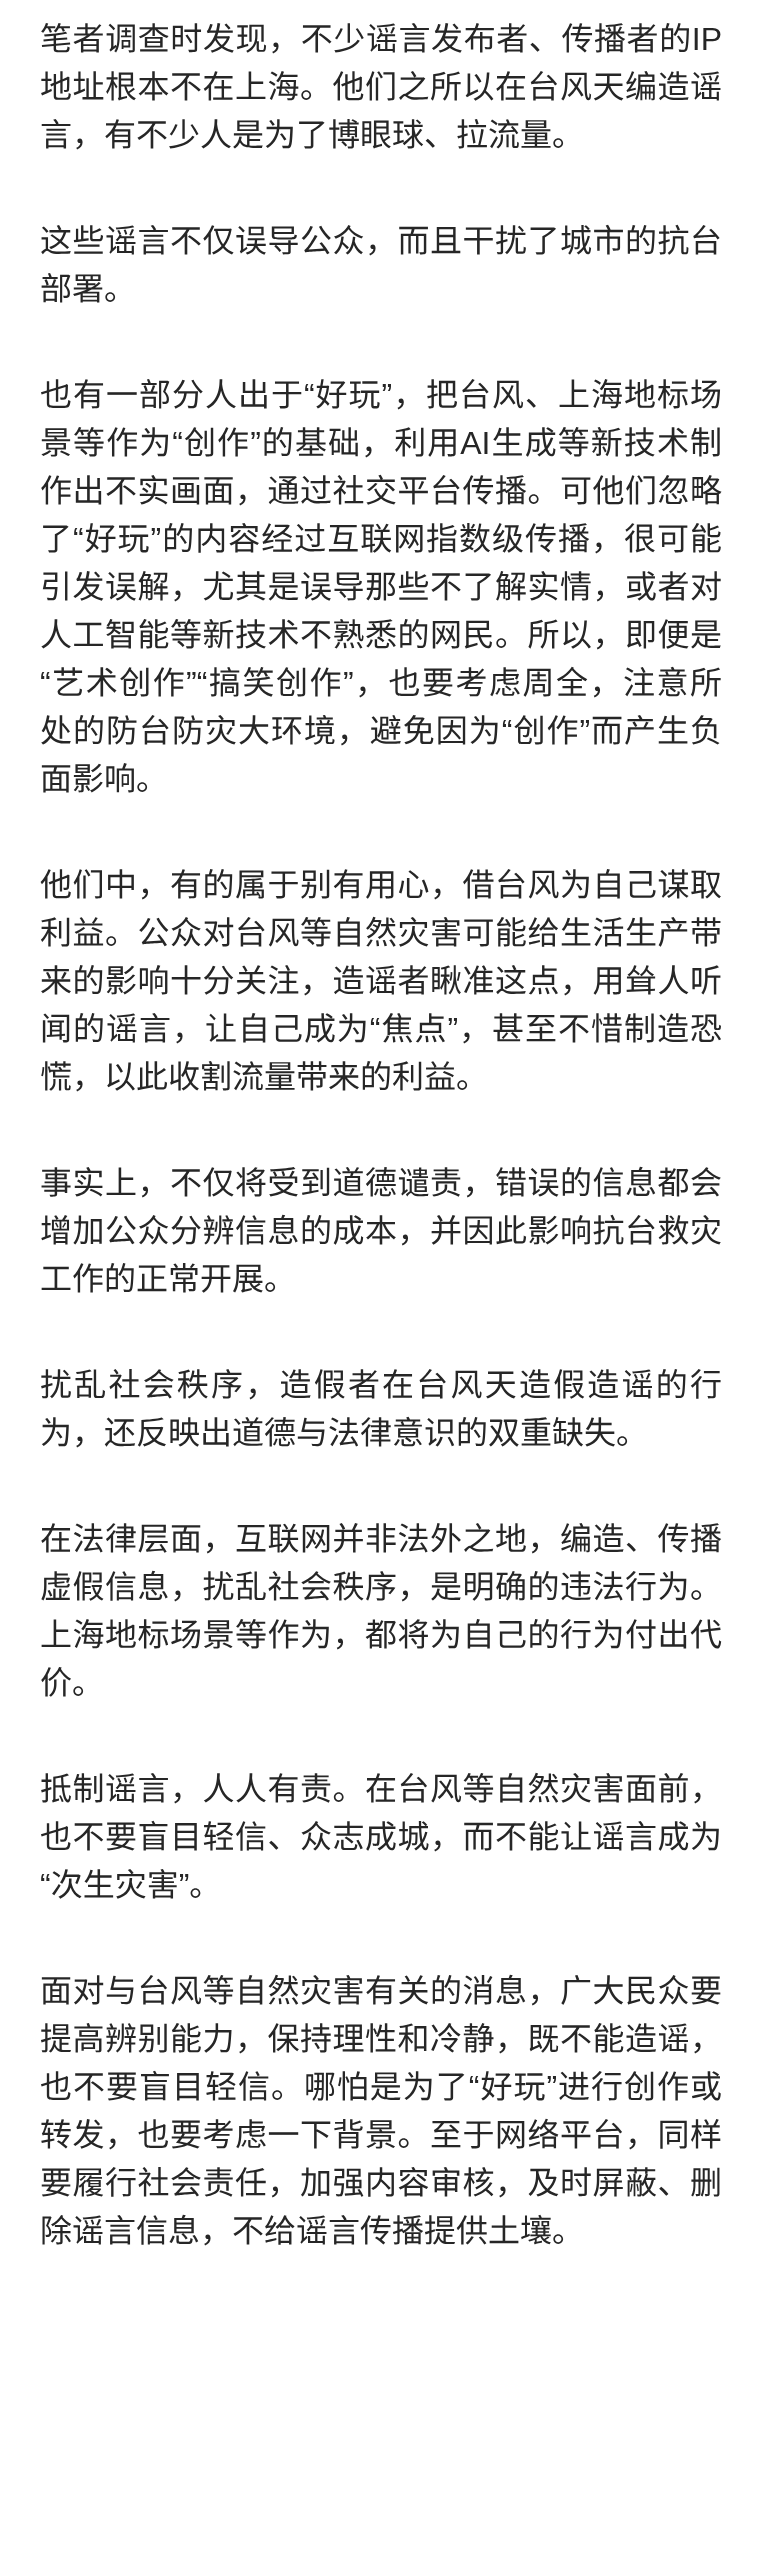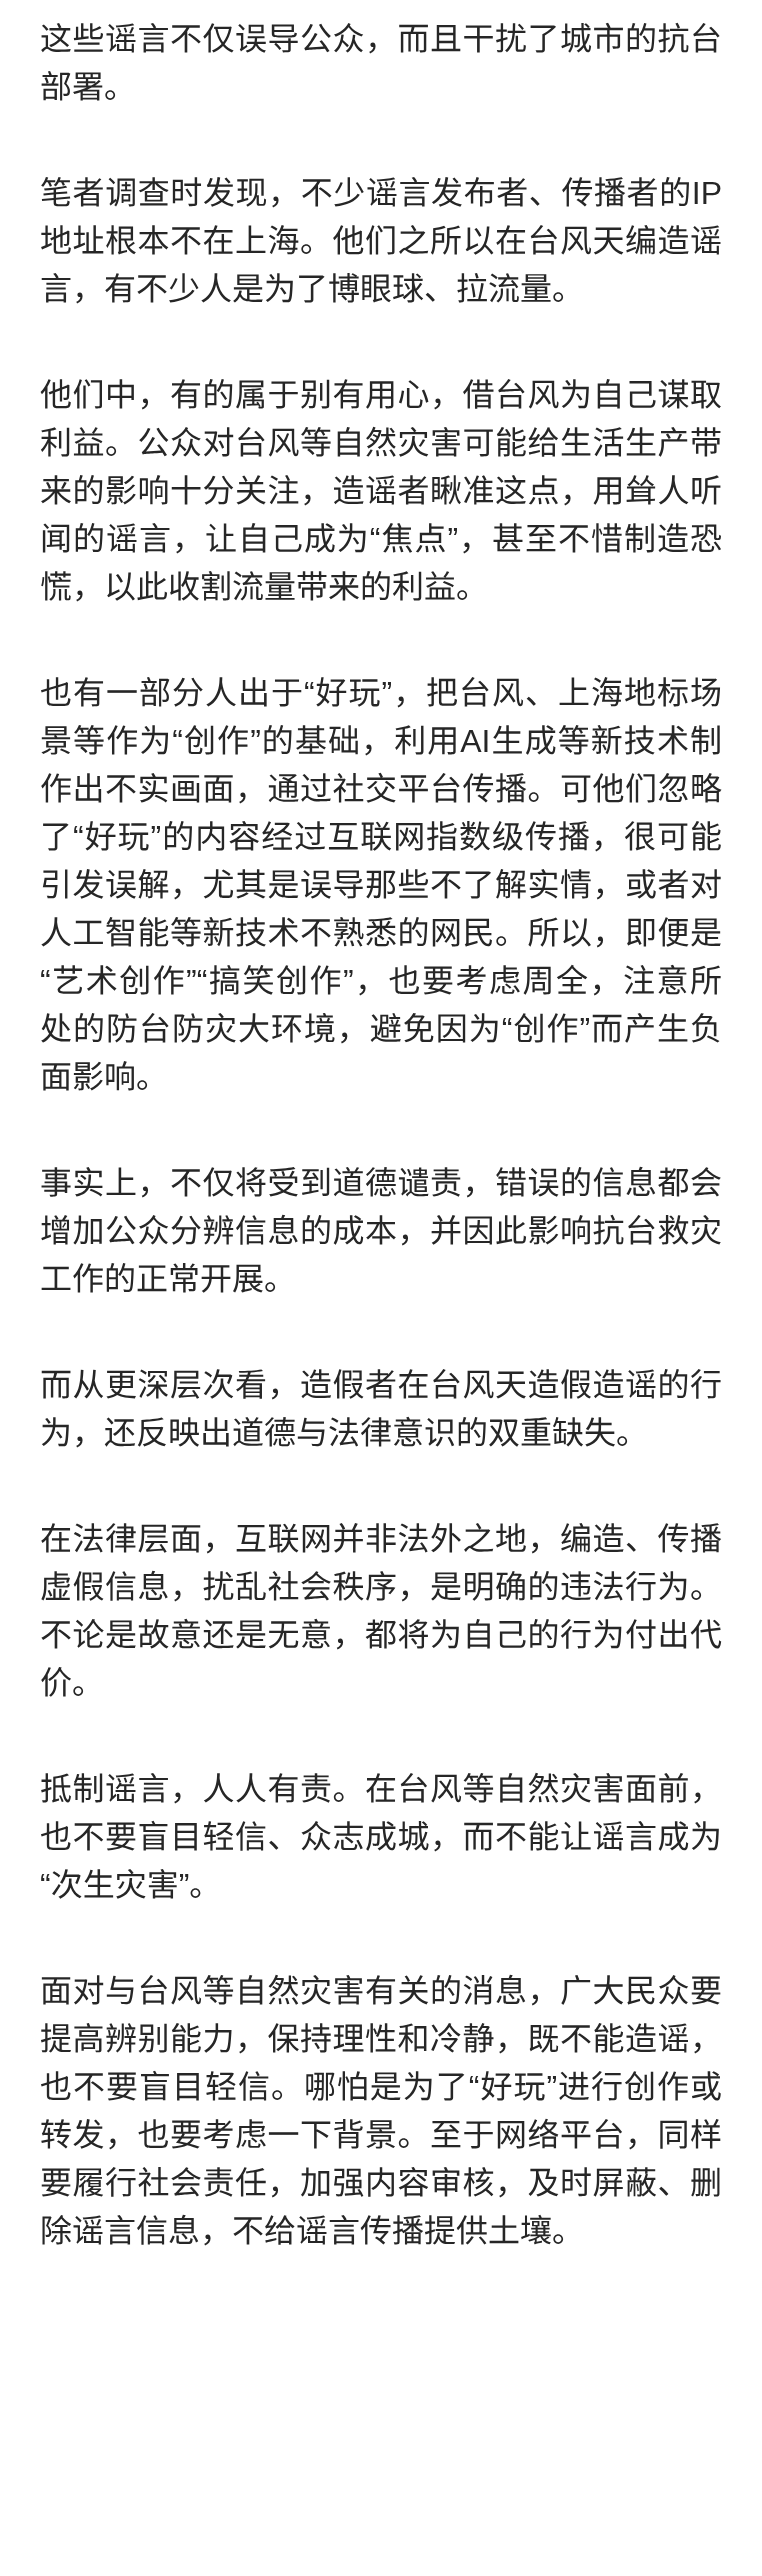--- a/index.html
+++ b/index.html
@@ -27,23 +27,23 @@
     margin: 0 0 58px 0;
   }
   .article p:last-child {
     margin-bottom: 0;
   }
 </style>
 </head>
 <body>
 
 <main class="article">
+  <p>笔者调查时发现，不少谣言发布者、传播者的IP地址根本不在上海。他们之所以在台风天编造谣言，有不少人是为了博眼球、拉流量。</p>
   <p>这些谣言不仅误导公众，而且干扰了城市的抗台部署。</p>
-  <p>笔者调查时发现，不少谣言发布者、传播者的IP地址根本不在上海。他们之所以在台风天编造谣言，有不少人是为了博眼球、拉流量。</p>
+  <p>也有一部分人出于“好玩”，把台风、上海地标场景等作为“创作”的基础，利用AI生成等新技术制作出不实画面，通过社交平台传播。可他们忽略了“好玩”的内容经过互联网指数级传播，很可能引发误解，尤其是误导那些不了解实情，或者对人工智能等新技术不熟悉的网民。所以，即便是“艺术创作”“搞笑创作”，也要考虑周全，注意所处的防台防灾大环境，避免因为“创作”而产生负面影响。</p>
   <p>他们中，有的属于别有用心，借台风为自己谋取利益。公众对台风等自然灾害可能给生活生产带来的影响十分关注，造谣者瞅准这点，用耸人听闻的谣言，让自己成为“焦点”，甚至不惜制造恐慌，以此收割流量带来的利益。</p>
-  <p>也有一部分人出于“好玩”，把台风、上海地标场景等作为“创作”的基础，利用AI生成等新技术制作出不实画面，通过社交平台传播。可他们忽略了“好玩”的内容经过互联网指数级传播，很可能引发误解，尤其是误导那些不了解实情，或者对人工智能等新技术不熟悉的网民。所以，即便是“艺术创作”“搞笑创作”，也要考虑周全，注意所处的防台防灾大环境，避免因为“创作”而产生负面影响。</p>
   <p>事实上，不仅将受到道德谴责，错误的信息都会增加公众分辨信息的成本，并因此影响抗台救灾工作的正常开展。</p>
-  <p>而从更深层次看，造假者在台风天造假造谣的行为，还反映出道德与法律意识的双重缺失。</p>
-  <p>在法律层面，互联网并非法外之地，编造、传播虚假信息，扰乱社会秩序，是明确的违法行为。不论是故意还是无意，都将为自己的行为付出代价。</p>
+  <p>扰乱社会秩序，造假者在台风天造假造谣的行为，还反映出道德与法律意识的双重缺失。</p>
+  <p>在法律层面，互联网并非法外之地，编造、传播虚假信息，扰乱社会秩序，是明确的违法行为。上海地标场景等作为，都将为自己的行为付出代价。</p>
   <p>抵制谣言，人人有责。在台风等自然灾害面前，也不要盲目轻信、众志成城，而不能让谣言成为“次生灾害”。</p>
   <p>面对与台风等自然灾害有关的消息，广大民众要提高辨别能力，保持理性和冷静，既不能造谣，也不要盲目轻信。哪怕是为了“好玩”进行创作或转发，也要考虑一下背景。至于网络平台，同样要履行社会责任，加强内容审核，及时屏蔽、删除谣言信息，不给谣言传播提供土壤。</p>
 </main>
 
 
 </body></html>

